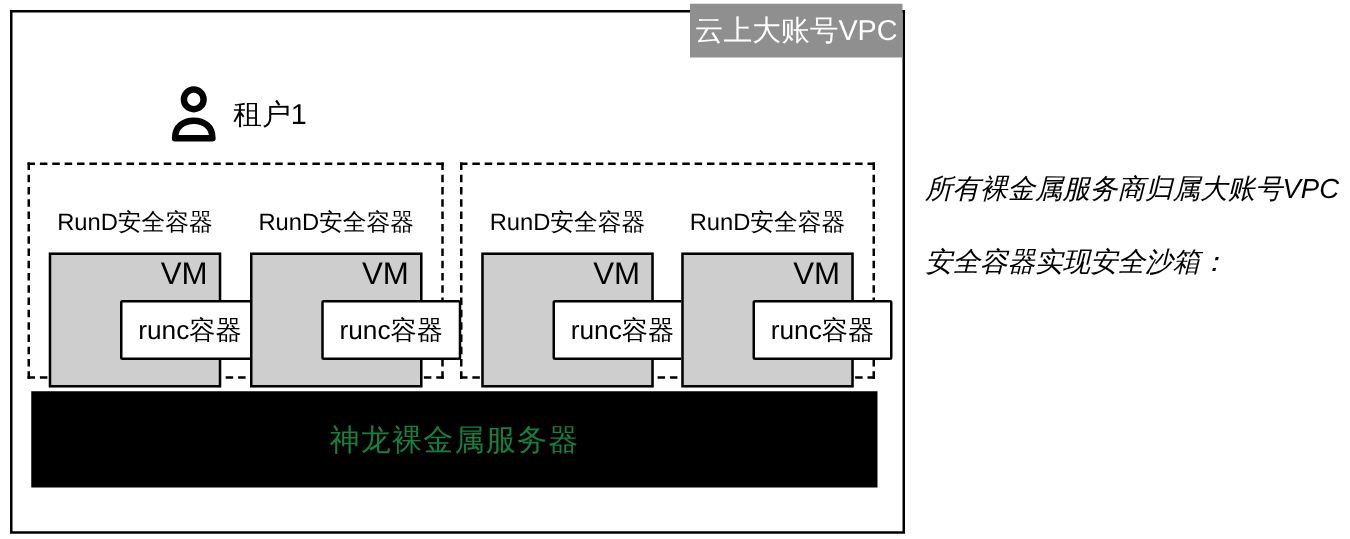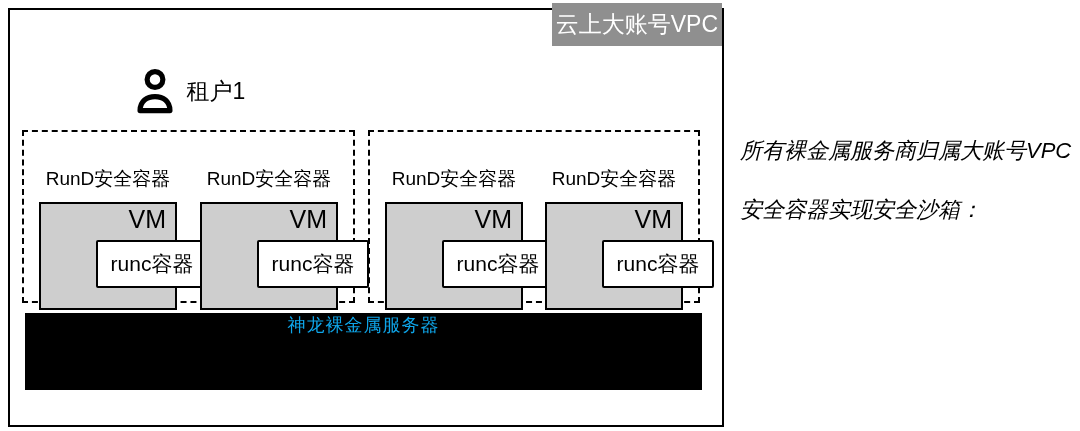--- a/index.html
+++ b/index.html
@@ -88,24 +88,25 @@
     justify-content: center;
     font-size: 21px;
     white-space: nowrap;
     margin-left: 44px;
   }
   .server-bar {
     position: absolute;
     left: 15px; top: 303px;
     width: 677px; height: 77px;
     background: var(--server-bg, #000);
-    color: #0ea5e9;
+    color: #15803d;
     display: flex;
+    align-items: center;
     justify-content: center;
-    font-size: 18px;
+    font-size: 24px;
     letter-spacing: 1px;
   }
   .notes {
     position: absolute;
     left: 740px; top: 134px;
     font-size: 22px;
     line-height: 33px;
     white-space: nowrap;
     font-style: italic;
   }

